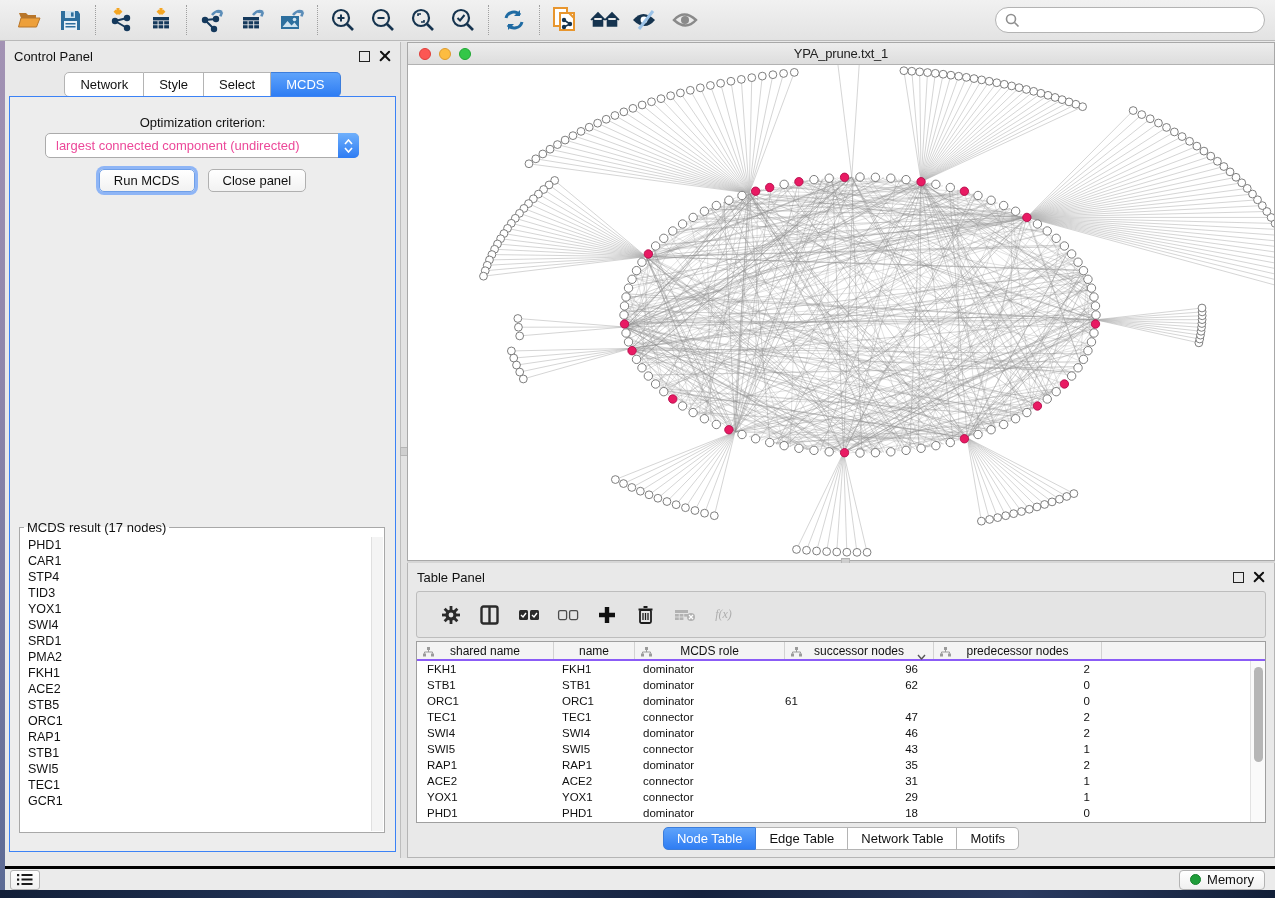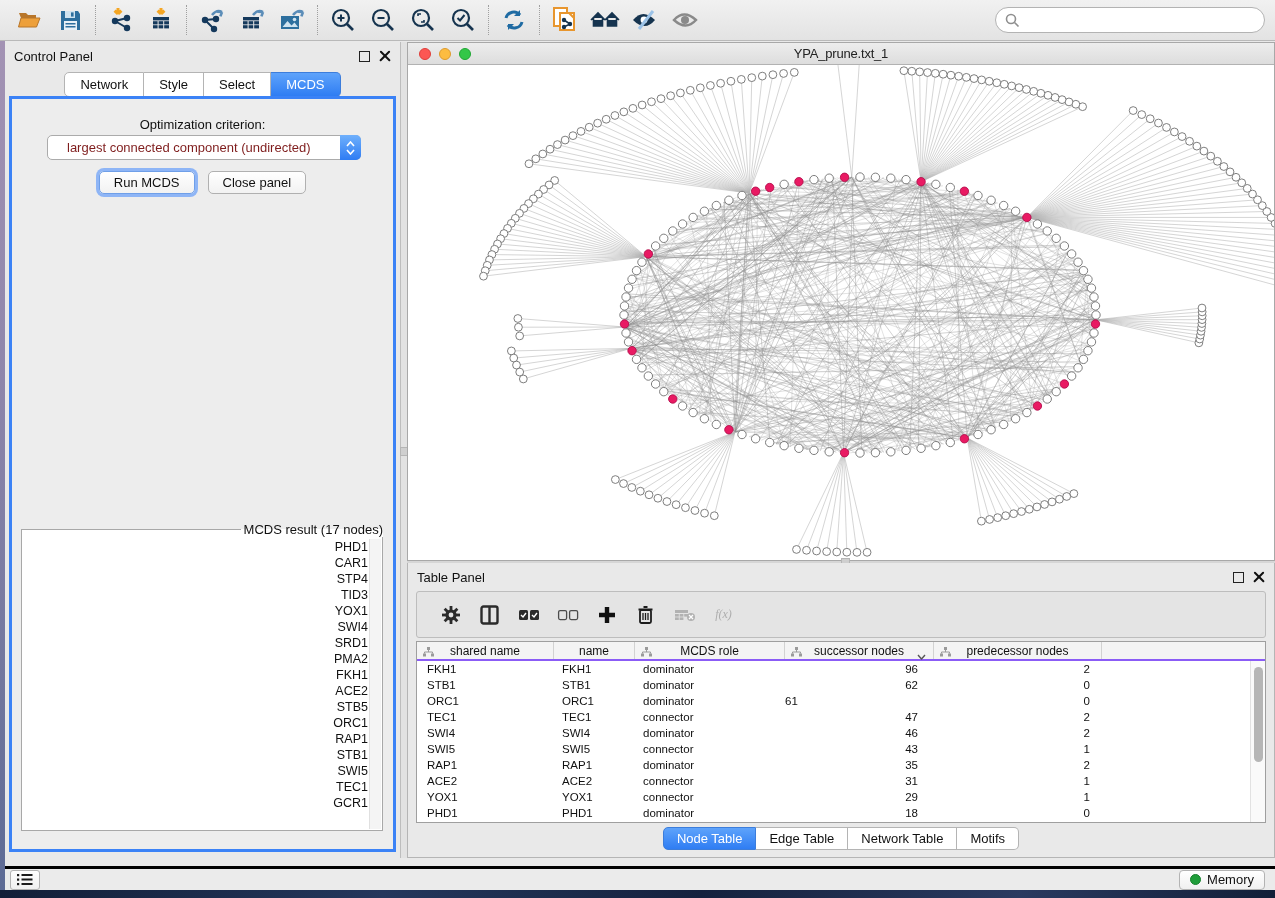--- a/index.html
+++ b/index.html
@@ -36,37 +36,37 @@
   .close-btn:before { transform:rotate(45deg); } .close-btn:after { transform:rotate(-45deg); }
 
   .cp-tabs { position:absolute; left:0; right:0; top:30px; display:flex; justify-content:center; }
   .cp-tabs .tab { font-size:13px; padding:4px 15px; background:#fff; border:1px solid #b4b4b4;
     border-left:none; color:#111; }
   .cp-tabs .tab:first-child { border-left:1px solid #b4b4b4; border-radius:5px 0 0 5px; }
   .cp-tabs .tab:last-child { border-radius:0 5px 5px 0; }
   .cp-tabs .tab.active { background:linear-gradient(#5ea3fb,#2f7df3); color:#fff;
     border-color:#3c7ddb; }
   .cbody { position:absolute; left:4px; right:4px; top:54px; bottom:6px;
-    background:#ededed; border:3px solid #3b82f6; }
+    background:#ededed; border:1px solid #3b82f6; }
   .opt-label { position:absolute; top:18px; left:0; right:0; text-align:center;
     font-size:13px; color:#111; }
   .combo { position:absolute; left:35px; top:36px; width:314px; height:25px; background:#fff;
     border:1px solid #ababab; border-radius:5px; display:flex; align-items:center; }
-  .combo .val { flex:1; font-size:13px; padding-left:19px; color:#7f1d1d; white-space:nowrap; }
+  .combo .val { flex:1; font-size:13px; padding-left:10px; color:#ec4899; white-space:nowrap; }
   .combo .stepper { width:21px; height:25px; margin-right:-1px; border-radius:0 5px 5px 0;
     background:linear-gradient(#6fb0fc,#2e7cf3); display:flex; flex-direction:column;
     align-items:center; justify-content:center; gap:2px; }
   .btn-row { position:absolute; top:72px; left:0; right:0; display:flex; justify-content:center; gap:13px; }
   .mac-btn { font-size:13px; color:#111; background:linear-gradient(#ffffff,#f2f2f2);
     border:1px solid #b0b0b0; border-radius:5px; padding:3px 14px;
     font-family:"Liberation Sans",sans-serif; }
   .mac-btn.focused { box-shadow:0 0 0 3px rgba(90,150,250,.65); border-color:#6f9fe8; }
 
   .mcds-box { position:absolute; left:9px; right:10px; top:423px; bottom:18px;
-    background:#fff; border:1px solid #a8a8a8;text-align:right; }
+    background:#fff; border:1px solid #a8a8a8; }
   .mcds-box legend { font-size:13px; color:#111; margin-left:4px; padding:0 3px; }
   .mcds-list { position:absolute; left:1px; right:14px; top:2px; bottom:1px; overflow:hidden; }
   .mcds-item { font-size:12.5px; color:#111; line-height:16px; padding-left:7px; }
   .mcds-scroll { position:absolute; right:1px; top:2px; bottom:1px; width:12px;
     background:#f4f4f4; border-left:1px solid #e0e0e0; }
 
   
   .netwin { position:absolute; left:407px; top:42px; right:0; height:519px;
     background:#fff; border:1px solid #a8a8a8; }
   .net-titlebar { height:22px; background:linear-gradient(#ededed,#dddddd);

